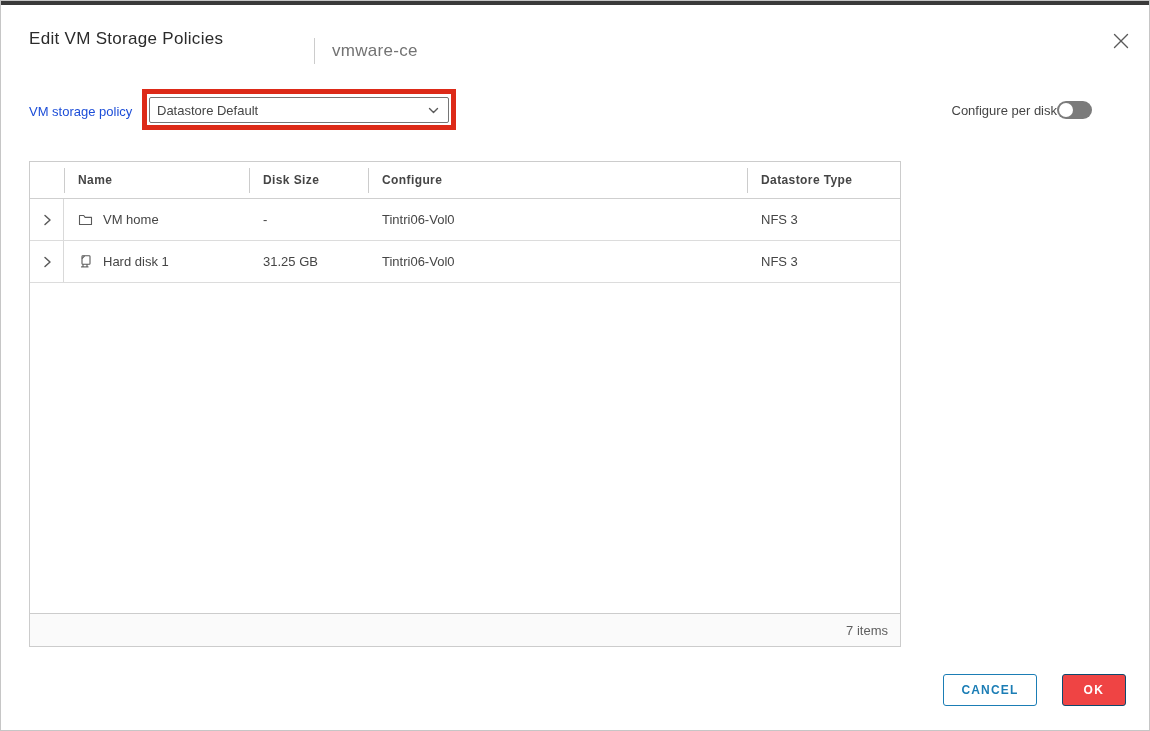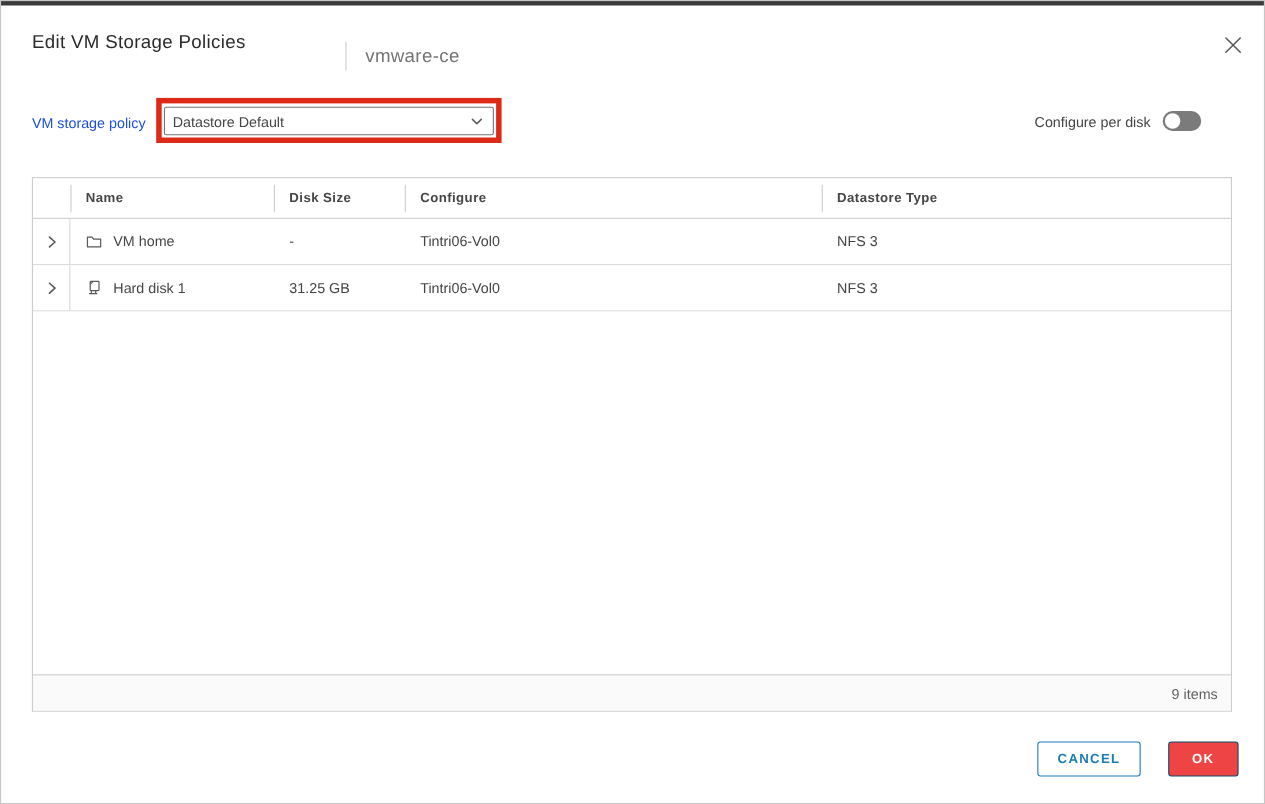--- a/index.html
+++ b/index.html
@@ -60,37 +60,37 @@
     background: #ffffff;
     border: 1px solid #767676; border-radius: 2px;
     display: flex; align-items: center; justify-content: space-between;
     padding: 0 8px 0 7px;
     font-size: 13px; color: #454545;
     cursor: pointer;
   }
   .policy-select svg { stroke: #454545; }
   .per-disk {
     position: absolute; right: 57px; top: 100px;
-    display: flex; align-items: center; gap: 11px;
+    display: flex; align-items: center; 
   }
   .per-disk-label { font-size: 13px; color: #454545; }
   .toggle {
     position: relative;
     width: 35px; height: 18px; border-radius: 9px;
     background: #7b7b7b; cursor: pointer;
   }
   .toggle .knob {
     position: absolute; left: 2px; top: 2px;
     width: 14px; height: 14px; border-radius: 50%;
     background: #ffffff;
   }
   
   .grid {
     position: absolute; left: 28px; top: 160px;
-    width: 1091px; height: 486px;
+    width: 872px; height: 486px;
     border: 1px solid #cccccc;
     display: flex; flex-direction: column;
     background: #ffffff;
   }
   .thead { display: flex; height: 37px; border-bottom: 1px solid #cfcfcf; flex: none; }
   .th {
     display: flex; align-items: center;
     font-size: 12px; font-weight: 700; color: #454545;
     letter-spacing: .4px;
     padding-left: 14px; position: relative;
@@ -232,21 +232,21 @@
         <span>Hard disk 1</span>
       </div>
       <div class="cell c-size">31.25 GB</div>
       <div class="cell c-ds">Tintri06-Vol0</div>
       <div class="cell c-type">NFS 3</div>
     </div>
 
     <div class="filler"></div>
 
     <div class="tfoot">
-      <span>9 items</span>
+      <span>7 items</span>
     </div>
   </div>
 
   <div class="actions">
     <button class="btn btn-cancel">CANCEL</button>
     <button class="btn btn-ok">OK</button>
   </div>
 </div>
 
 </body></html>

